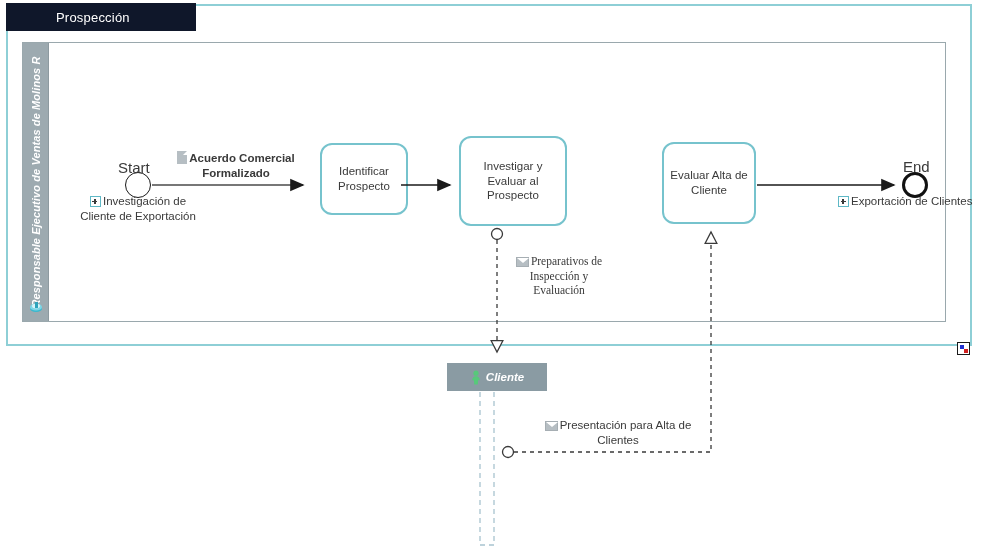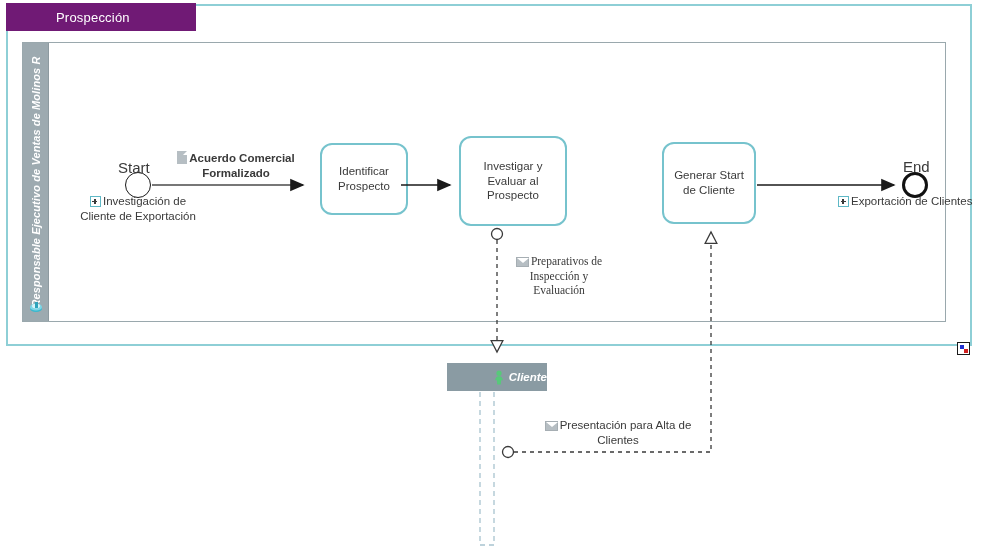--- a/index.html
+++ b/index.html
@@ -34,21 +34,21 @@
     background: #ffffff;
   }
 
   
   .process-tab {
     position: absolute;
     left: 6px;
     top: 3px;
     width: 190px;
     height: 28px;
-    background: #701a75;
+    background: #0f172a;
     box-sizing: border-box;
     display: flex;
     align-items: center;
     z-index: 5;
   }
   .process-tab .tab-label {
     color: #ffffff;
     font-size: 13px;
     padding-left: 50px;
     letter-spacing: .2px;
@@ -199,21 +199,21 @@
   
   .cliente-pool {
     position: absolute;
     left: 447px;
     top: 363px;
     width: 100px;
     height: 28px;
     background: #8a9ba3;
     display: flex;
     align-items: center;
-    justify-content: flex-end;
+    justify-content: center;
     box-sizing: border-box;
   }
   .cliente-pool .cp-label {
     color: #ffffff;
     font-size: 11.5px;
     font-style: italic;
     font-weight: bold;
     margin-left: 4px;
   }
 
@@ -280,21 +280,21 @@
 
   <div class="task" style="left:320px; top:143px; width:88px; height:72px;">
     <span class="task-label">Identificar Prospecto</span>
   </div>
 
   <div class="task" style="left:459px; top:136px; width:108px; height:90px;">
     <span class="task-label">Investigar y Evaluar al Prospecto</span>
   </div>
 
   <div class="task" style="left:662px; top:142px; width:94px; height:82px;">
-    <span class="task-label">Generar Start de Cliente</span>
+    <span class="task-label">Evaluar Alta de Cliente</span>
   </div>
 
 
   <div class="event end" style="left:902px; top:172px; width:26px; height:26px;"></div>
   <div class="event-caption" style="left:903px; top:158px;">End</div>
 
   <div class="anno" style="left:838px; top:194px; width:150px; text-align:left; white-space:nowrap;">
     <span class="anno-icon icon-sub"></span><span>Exportación de Clientes</span>
   </div>
 

